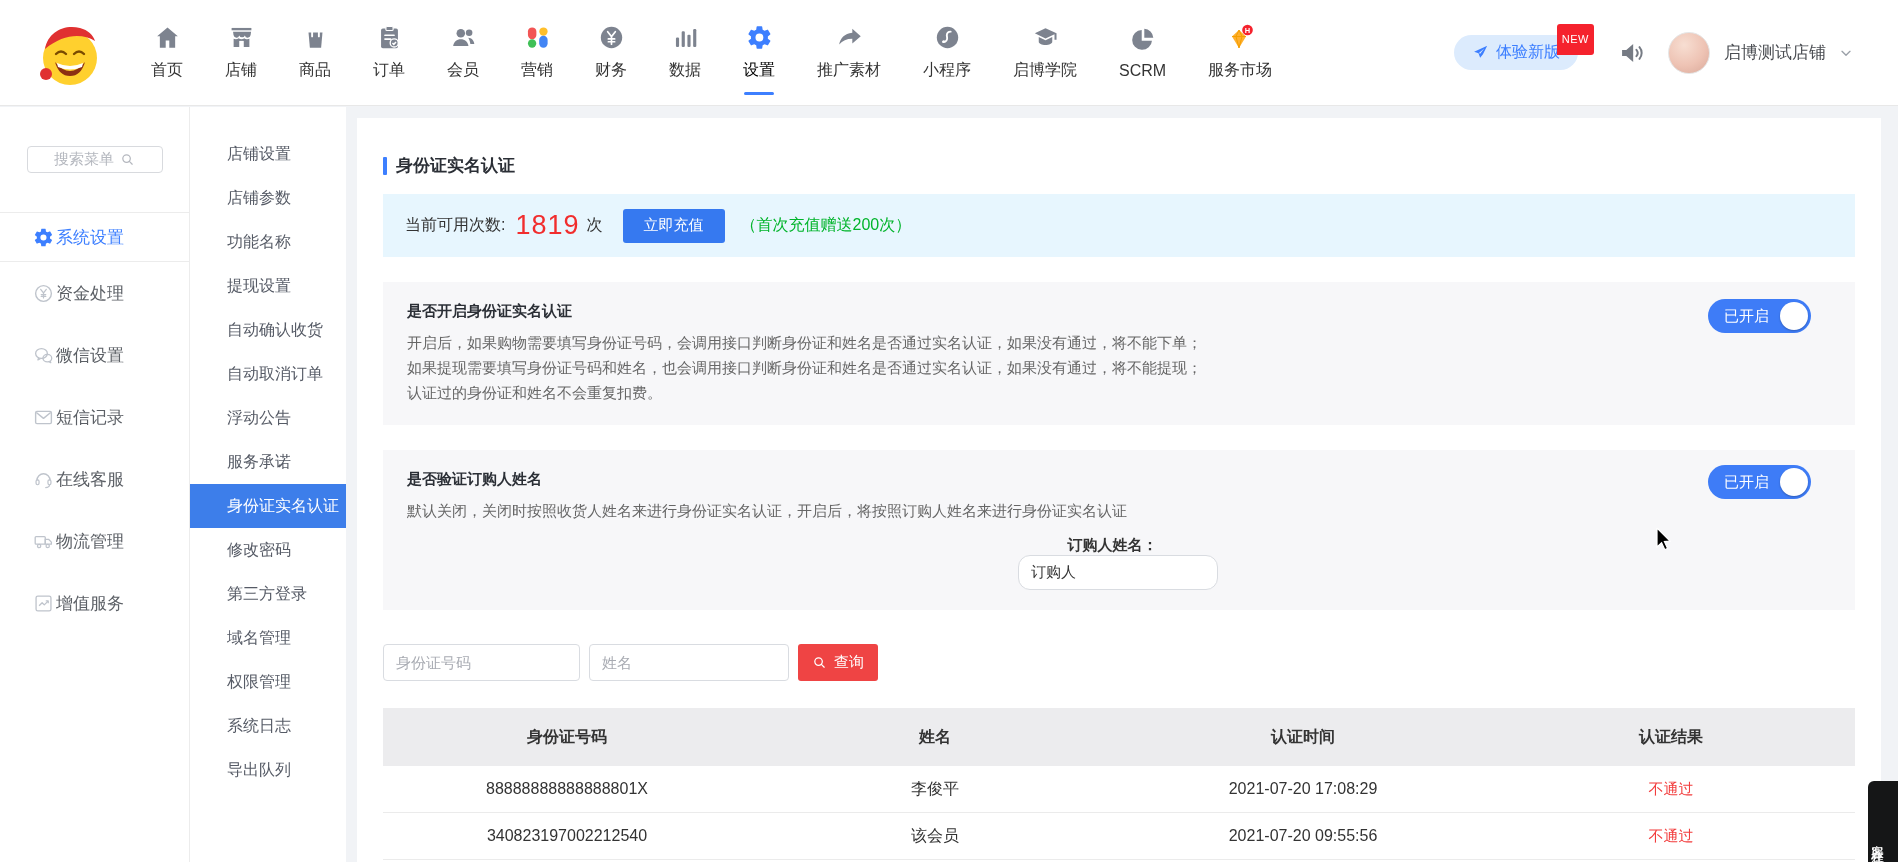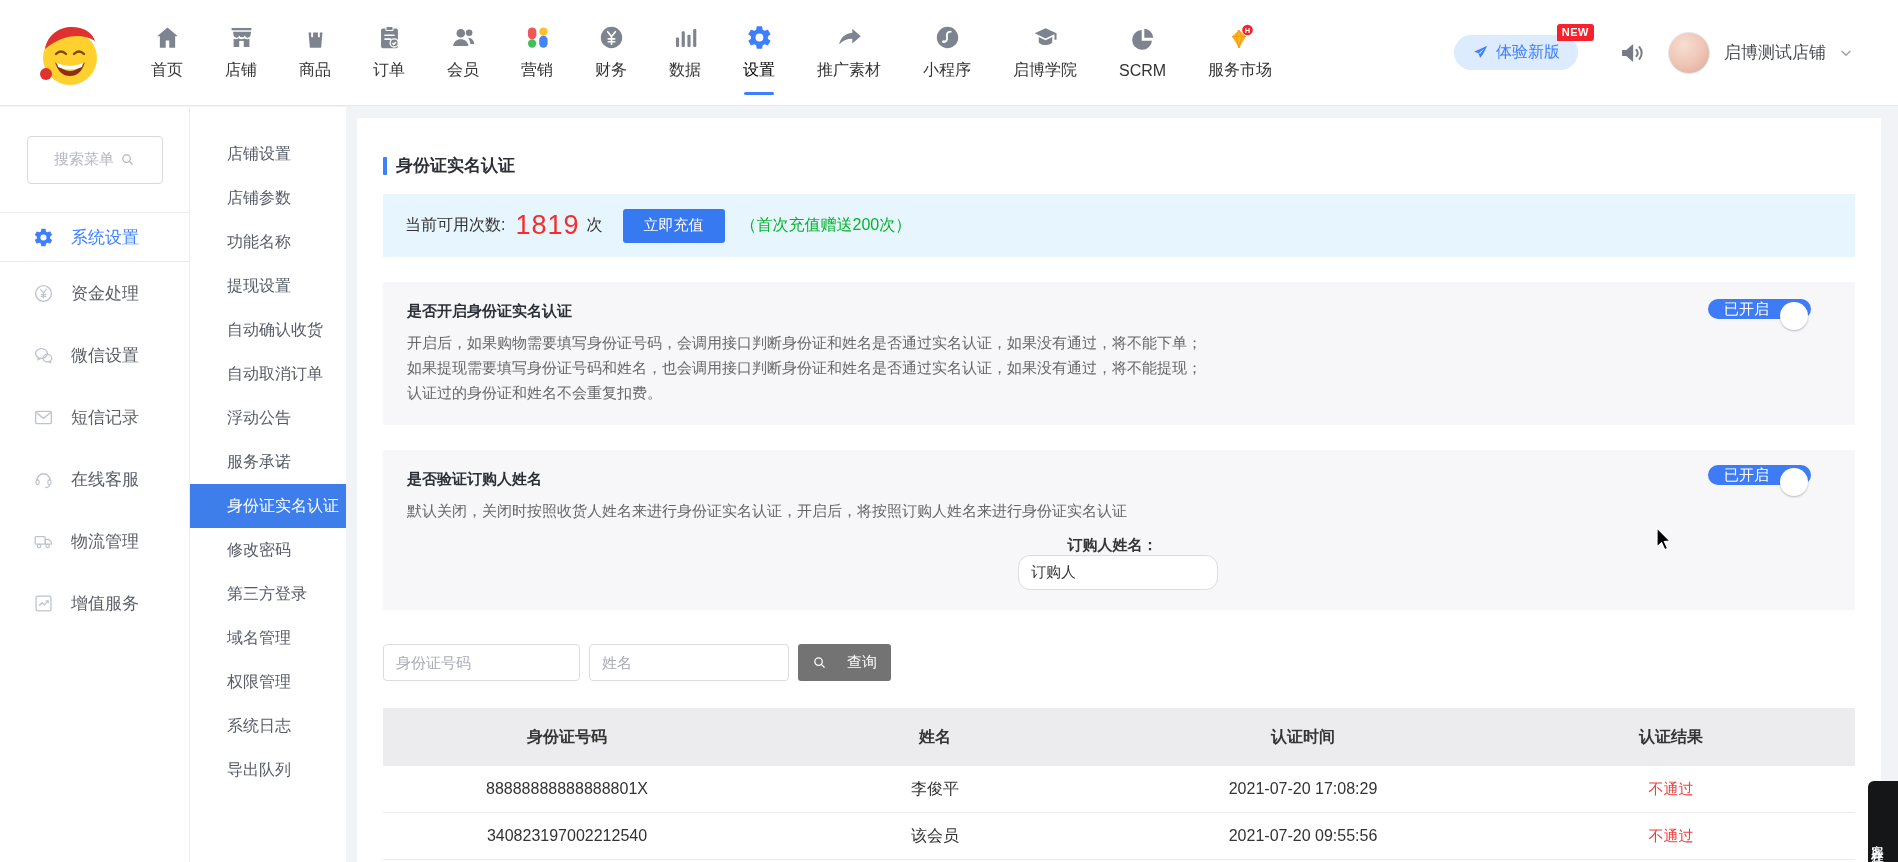--- a/index.html
+++ b/index.html
@@ -16,36 +16,36 @@
   .nav-ico { width:27px; height:27px; color:#7d838f; display:block; }
   .nav-label { margin-top:9px; font-size:16px; color:#333; white-space:nowrap; }
   .nav-item.active .nav-label { color:#000000;font-family:Liberation Serif, serif; }
   .nav-item.active .nav-ico { color:#3d7fff; }
   .nav-item.active::after { content:""; position:absolute; bottom:10px; left:50%; transform:translateX(-50%);
               width:30px; height:3px; background:#3d7fff; border-radius:2px; }
   .nav-right { margin-left:auto; display:flex; align-items:center; padding-right:44px; gap:22px; }
   .try-new { position:relative; height:35px; background:#dcebfd; color:#3d7fff; border-radius:18px;
              display:flex; align-items:center; gap:7px; padding:0 18px; font-size:16px; cursor:pointer; }
   .new-badge { position:absolute; top:-11px; right:-16px; background:#f5222d; color:#fff; font-size:11px;
-               font-weight:bold; line-height:1; padding:3px 5px; border-radius:3px 3px 3px 0; letter-spacing:.5px; }
+               font-weight:normal; line-height:1; padding:10px 5px; border-radius:3px 3px 3px 0; letter-spacing:.5px; }
   .speaker { width:28px; height:28px; color:#767b84; margin-left:18px; }
   .avatar { width:42px; height:42px; border-radius:50%;
             background:radial-gradient(circle at 38% 30%, #f7ded2 0%, #eec3b4 55%, #d9a899 100%);
             border:1px solid #e5e5e5; }
   .store-name { font-size:17px; color:#4a4d52; margin-left:-8px; }
   .chev { width:16px; height:16px; color:#9aa0a8; margin-left:-10px; }
 
   
   .sidebar { position:absolute; top:107px; left:0; width:190px; bottom:0; background:#fff;
              border-right:1px solid #ececec; z-index:20; }
   .search-wrap { height:106px; display:flex; align-items:center; justify-content:center;
                  border-bottom:1px solid #ececec; }
-  .search-box { width:136px; height:48px; border:1px solid #d8dade; border-radius:4px; display:flex;
+  .search-box { width:136px; height:27px; border:1px solid #d8dade; border-radius:4px; display:flex;
                 align-items:center; justify-content:center; gap:6px; color:#b5b8bf; font-size:15px; cursor:text;text-align:right; }
-  .side-item { display:flex; align-items:center; padding-left:33px; gap:17px; font-size:17px; color:#5c6066;
+  .side-item { display:flex; align-items:center; padding-left:33px; gap:2px; font-size:17px; color:#5c6066;
                height:62px; cursor:pointer; }
   .side-item .s-ico { width:21px; height:21px; color:#bfc4cc; flex:0 0 auto; }
   .side-item.active { height:49px; border-bottom:1px solid #ececec; color:#3d7fff; }
   .side-item.active .s-ico { color:#3d7fff; }
 
   
   .submenu { position:absolute; top:107px; left:190px; width:156px; bottom:0; background:#fff; z-index:20;
              padding-top:25px; }
   .sub-item { height:44px; display:flex; align-items:center; padding-left:37px; font-size:16px; color:#565b66;
               cursor:pointer; white-space:nowrap;font-family:Liberation Serif, serif; }
@@ -64,40 +64,40 @@
   .info-count { font-size:27px; color:#f12d2d; margin:0 7px 0 10px; letter-spacing:1px; }
   .info-unit { font-size:16px; color:#333; margin-right:20px; }
   .recharge-btn { height:34px; padding:0 21px; background:#3679f0; color:#fff; font-size:15px; border:none;
                   border-radius:3px; cursor:pointer; font-family:inherit; }
   .info-note { font-size:16px; color:#00b42a; margin-left:16px; }
 
   .section { position:relative; margin-top:25px; background:#f7f7f9; padding:20px 26px 20px 24px; }
   .sec-title { font-size:15px; font-weight:bold; color:#2b2f36; }
   .sec-line { font-size:15px; color:#666; line-height:25px; }
   .sec-lines { margin-top:9px; }
-  .toggle { position:absolute; top:17px; right:44px; width:103px; height:20px; background:#3e7cf7;
+  .toggle { position:absolute; top:17px; right:44px; width:103px; height:34px; background:#3e7cf7;
             border-radius:17px; display:flex; align-items:center; cursor:pointer; }
   .toggle .t-label { color:#fff; font-size:15px; margin-left:16px; }
   .toggle .t-knob { position:absolute; right:3px; top:3px; width:28px; height:28px; background:#fff;
                     border-radius:50%; box-shadow:0 1px 2px rgba(0,0,0,.25); }
   .section2 .toggle { top:15px; }
 
   .field-row { margin-top:13px; display:flex; align-items:center;flex-direction:column; }
   .field-label { font-size:15px; font-weight:bold; color:#333; margin-right:11px; }
   .field-input { width:200px; height:35px; border:1px solid #d9dce1; border-radius:12px; padding:0 12px;
                  font-size:15px; color:#333; background:#fff; font-family:inherit; }
 
   .search-row { margin-top:34px; display:flex; align-items:center; }
   .search-input { height:37px; border:1px solid #d9dce1; border-radius:4px; padding:0 12px; font-size:15px;
                   background:#fff; color:#333; font-family:inherit; }
   .search-input::placeholder, .field-input::placeholder { color:#a8abb2; }
   .si-id { width:197px; margin-right:9px; }
   .si-name { width:200px; margin-right:9px; }
-  .query-btn { height:37px; padding:17px 14px; background:#737373; color:#fff; border:none; border-radius:3px;
-               font-size:15px; display:flex; align-items:center; gap:20px; cursor:pointer; font-family:inherit; }
+  .query-btn { height:37px; padding:17px 14px; background:#ef4444; color:#fff; border:none; border-radius:3px;
+               font-size:15px; display:flex; align-items:center; gap:7px; cursor:pointer; font-family:inherit; }
 
   .vtable { margin-top:27px; }
   .t-head { display:grid; grid-template-columns:25% 25% 25% 25%; background:#ececee; height:58px; }
   .t-head .th { display:flex; align-items:center; justify-content:center; font-size:16px; font-weight:bold; color:#333; }
   .t-row { display:grid; grid-template-columns:25% 25% 25% 25%; height:47px; border-bottom:1px solid #ebebeb;
            background:#fff; }
   .t-row .td { display:flex; align-items:center; justify-content:center; font-size:16px; color:#333; }
   .t-row .td.fail { color:#f23c3c; font-size:15px; }
 
   

